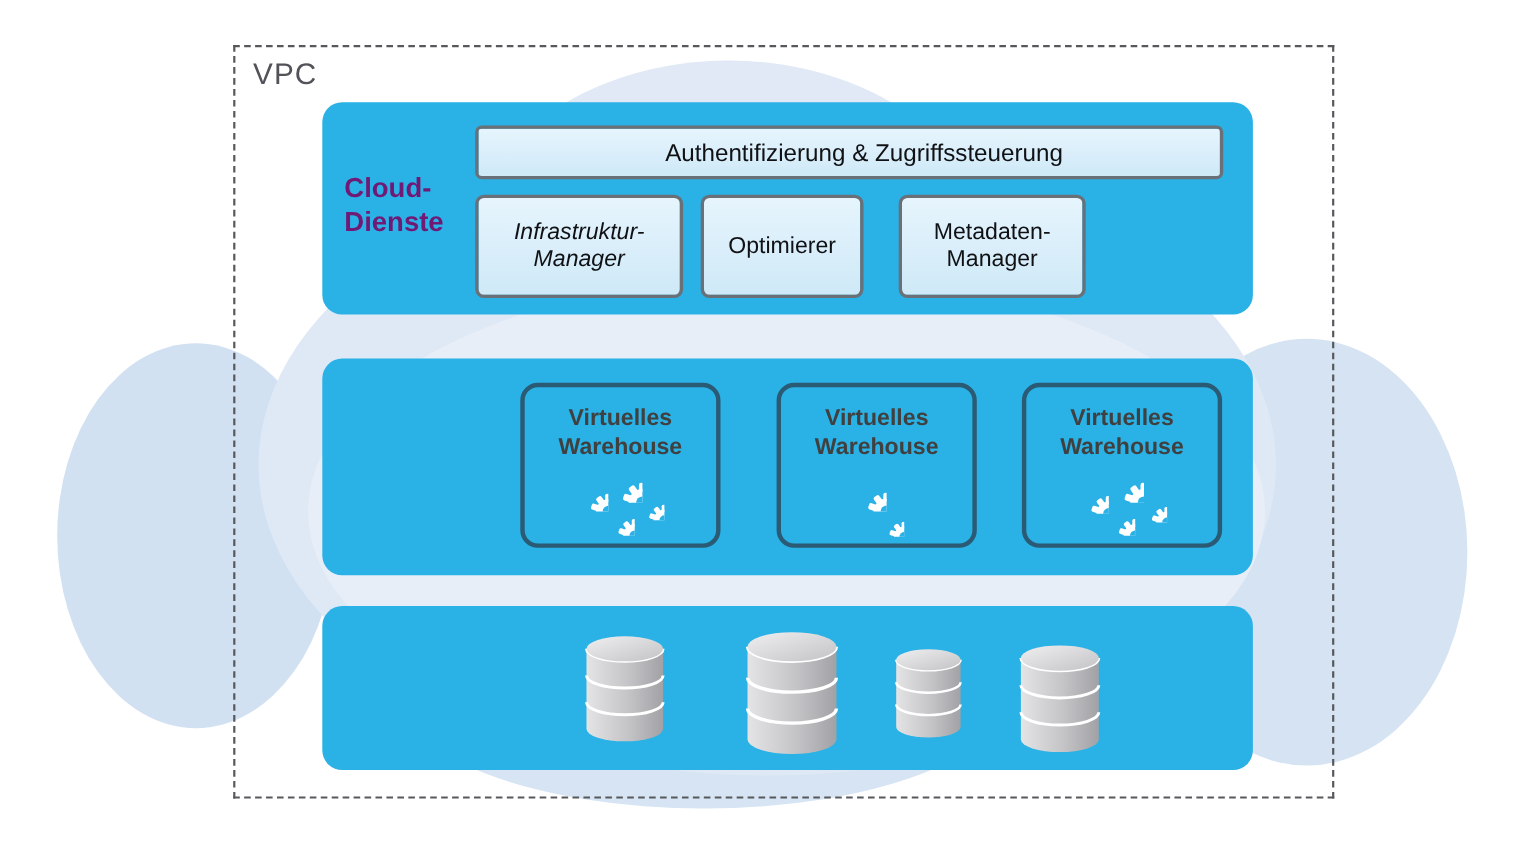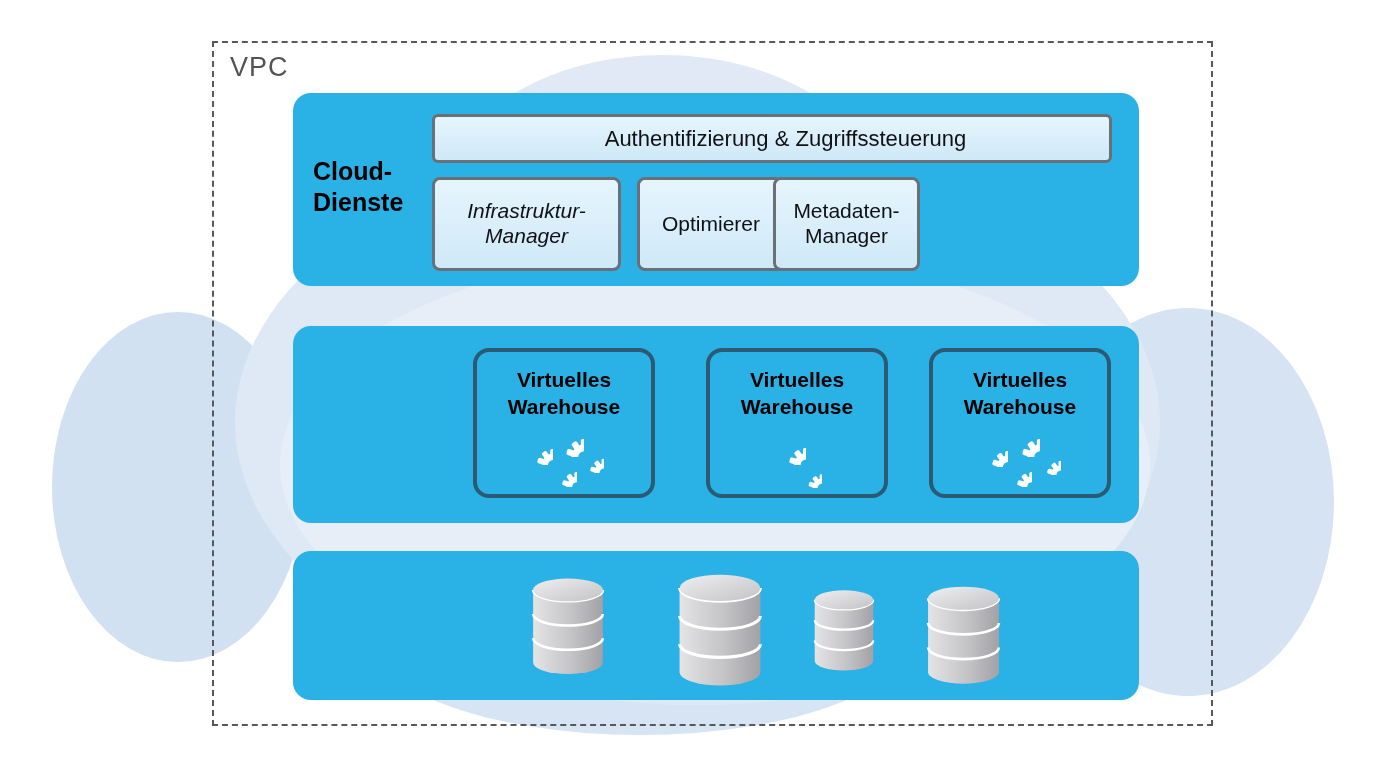--- a/index.html
+++ b/index.html
@@ -26,53 +26,53 @@
     position:absolute;left:230px;top:52px;font-size:27px;font-weight:500;
     color:#515358;letter-spacing:1px;
   }
 
   
   .band{position:absolute;left:293px;width:846px;background:#2ab1e6;border-radius:18px;}
   .band1{top:93px;height:193px;}
   .band2{top:326px;height:197px;}
   .band3{top:551px;height:149px;}
   .band-label{
-    position:absolute;left:20px;color:#000000;font-size:25px;font-weight:600;
+    position:absolute;left:20px;color:#701a75;font-size:25px;font-weight:600;
     line-height:1.24;white-space:pre-line;
   }
   .band1 .band-label{top:63px;}
   .band2 .band-label{top:67px;}
   .band3 .band-label{top:43px;}
 
   
   .lightbox{
     position:absolute;box-sizing:border-box;
     background:linear-gradient(180deg,#e6f5fd 0%,#d9eefa 55%,#cfe9f7 100%);
     border:3px solid #6a7077;border-radius:8px;
     display:flex;align-items:center;justify-content:center;text-align:center;
     color:#101114;
   }
   .authbar{left:139px;top:21px;width:680px;height:49px;font-size:22px;border-radius:6px;padding-left:27px;}
   .svc{top:84px;height:94px;font-size:21px;line-height:1.18;white-space:pre-line;}
   .svc1{left:139px;width:189px;font-style:italic;}
   .svc2{left:344px;width:148px;}
-  .svc3{left:480px;width:147px;justify-content:center;}
+  .svc3{left:524px;width:170px;justify-content:center;}
   .svc4{left:671px;width:148px;}
 
   
   .wh{
     position:absolute;top:22px;width:182px;height:150px;box-sizing:border-box;
     border:4px solid #2a5a74;border-radius:16px;
   }
   .wh1{left:180px;}
   .wh2{left:413px;}
   .wh3{left:636px;}
   .wh-label{
     position:absolute;left:0;right:0;top:14px;text-align:center;
-    color:#000000;font-size:21px;font-weight:600;line-height:1.3;white-space:pre-line;
+    color:#404040;font-size:21px;font-weight:600;line-height:1.3;white-space:pre-line;
   }
   .gear{position:absolute;}
 
   
   .db{position:absolute;}
 </style>
 </head>
 <body>
 
 <svg width="0" height="0" style="position:absolute" aria-hidden="true">

